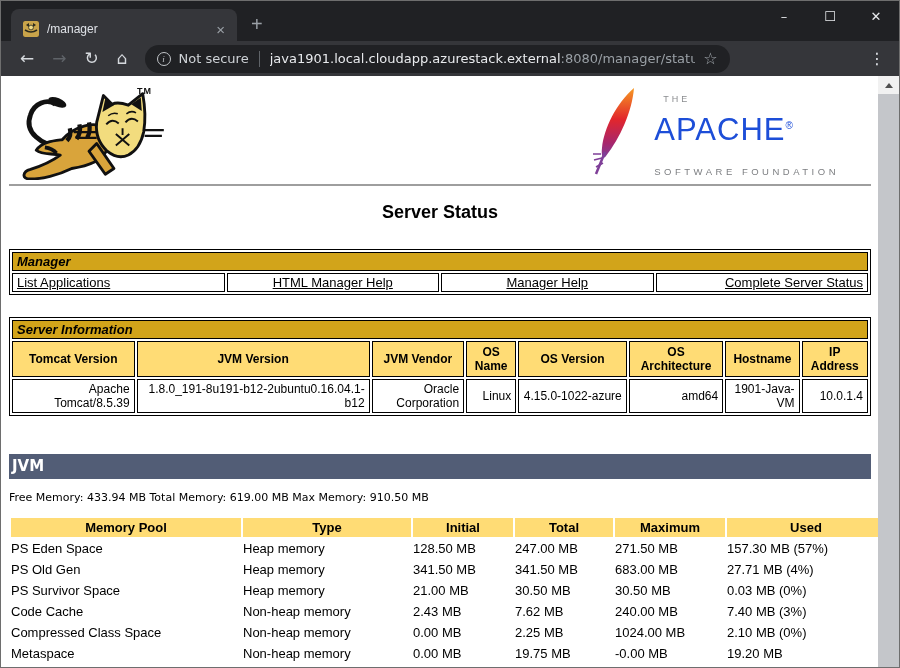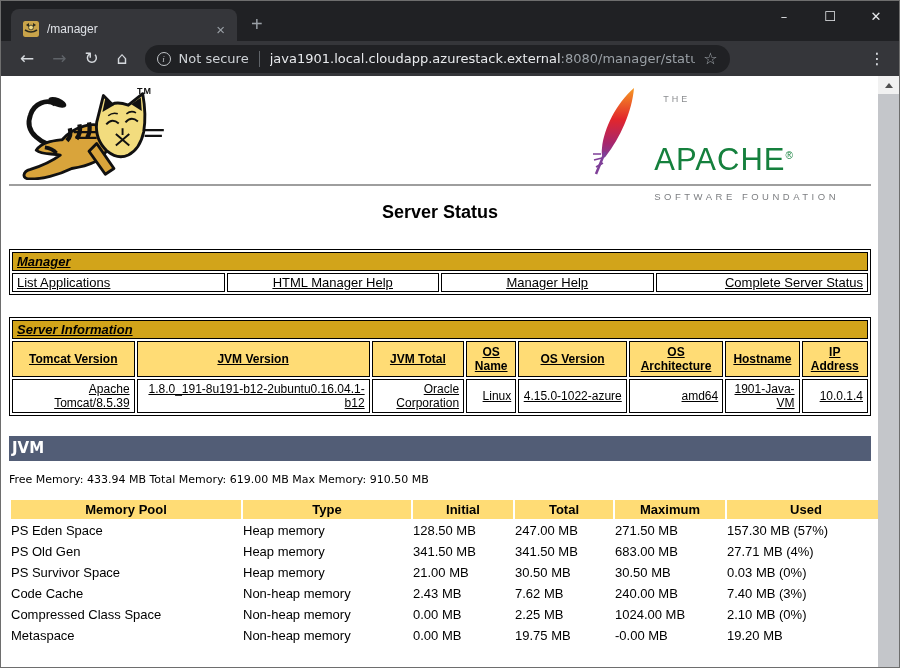--- a/index.html
+++ b/index.html
@@ -49,37 +49,37 @@
   .star { color:#9aa0a6; font-size:16px; margin-left:8px; flex:0 0 auto; }
   .menu-dots { color:#dee1e6; font-size:16px; margin-left:auto; margin-right:4px; letter-spacing:0; }
   
   .page { position:absolute; top:75px; left:0; width:878px; height:594px; background:#fff; padding:8px 8px 0 8px; overflow:hidden; }
   .logos { position:relative; height:98px; }
   .tomcat-logo { position:absolute; left:0; top:2px; width:160px; height:94px; }
   .tm-mark { position:absolute; left:128px; top:0; font-size:9px; font-weight:bold; color:#111; letter-spacing:1px; }
   .apache-logo { position:absolute; right:32px; top:2px; display:flex; align-items:flex-start; }
   .apache-text { display:flex; flex-direction:column; margin-left:6px; padding-top:8px; }
   .ap-the { color:#8b8d90; font-size:9px; letter-spacing:3px; margin-left:9px; }
-  .ap-name { color:#15803d; font-size:31px; line-height:32px; font-weight:500; letter-spacing:1px;margin-top:36px; }
+  .ap-name { color:#1d4ed8; font-size:31px; line-height:43px; font-weight:500; letter-spacing:1px; }
   .ap-name sup { font-size:10px; vertical-align:super; }
   .ap-sub { color:#7c7e81; font-size:9.5px; letter-spacing:3.5px; margin-top:15px; }
   hr.rule { border:none; border-top:2px solid #9e9e9e; margin:2px 0 0 0; }
   h1.page-title { text-align:center; font-size:18px; font-weight:bold; color:#000; margin:16px 0 26px 0; }
   
-  table.box-table { width:100%; border-collapse:separate; border-spacing:2px; border:1px solid #000; table-layout:fixed;text-decoration:underline; }
+  table.box-table { width:100%; border-collapse:separate; border-spacing:2px; border:1px solid #000; table-layout:fixed; }
   table.box-table td { border:1px solid #000; font-size:13px; padding:1px 4px; color:#000; background:#fff; overflow:hidden; }
   td.title-cell { background:#d2a41a !important; font-weight:bold; font-style:italic; font-size:13px; padding:2px 4px; }
   table.mgr { margin-bottom:22px; }
   table.mgr td a { color:#000; text-decoration:underline; cursor:pointer; }
   .ta-l { text-align:left;margin-top:34px; } .ta-c { text-align:center; } .ta-r { text-align:right; }
   table.info td.hdr { background:#ffdc75; font-weight:bold; text-align:center; font-size:12px; height:36px; vertical-align:middle; }
   table.info td.val { text-align:right; font-size:12px; height:34px; vertical-align:middle; }
   
   .section-bar {
-    margin-top:20px; background:#525d76; color:#fff; font-weight:bold;
+    margin-top:38px; background:#525d76; color:#fff; font-weight:bold;
     font-size:15px; font-family:"DejaVu Sans", sans-serif; padding:3px 4px 4px 3px;
   }
   .mem-summary { font-family:"DejaVu Sans", sans-serif; font-size:11px; color:#000; margin:12px 0 12px 0; }
   table.mem-table { width:100%; border-collapse:separate; border-spacing:2px; table-layout:fixed; }
   table.mem-table th { background:#ffdc75; font-size:13px; font-weight:bold; text-align:center; padding:2px 8px; color:#000; }
   table.mem-table td { font-size:13px; text-align:left; padding:2px 0; color:#000; height:17px; }
   
   .scrollbar { position:absolute; top:75px; right:0; width:21px; height:593px; background:#e8e8e8; }
   .sb-btn { position:absolute; top:0; left:0; width:21px; height:18px; background:#f1f1f1; display:flex; align-items:center; justify-content:center; }
   .sb-tri { width:0; height:0; border-left:4px solid transparent; border-right:4px solid transparent; border-bottom:5px solid #505050; }
@@ -212,21 +212,21 @@
           <col style="width:74px">
           <col style="width:66px">
       </colgroup>
       <tbody>
           <tr>
         <td class="title-cell" colspan="8">Server Information</td>
       </tr>
       <tr>
         <td class="hdr">Tomcat Version</td>
         <td class="hdr">JVM Version</td>
-        <td class="hdr">JVM Total</td>
+        <td class="hdr">JVM Vendor</td>
         <td class="hdr">OS Name</td>
         <td class="hdr">OS Version</td>
         <td class="hdr">OS Architecture</td>
         <td class="hdr">Hostname</td>
         <td class="hdr">IP Address</td>
       </tr>
       <tr>
         <td class="val">Apache Tomcat/8.5.39</td>
         <td class="val">1.8.0_191-8u191-b12-2ubuntu0.16.04.1-b12</td>
         <td class="val">Oracle Corporation</td>

